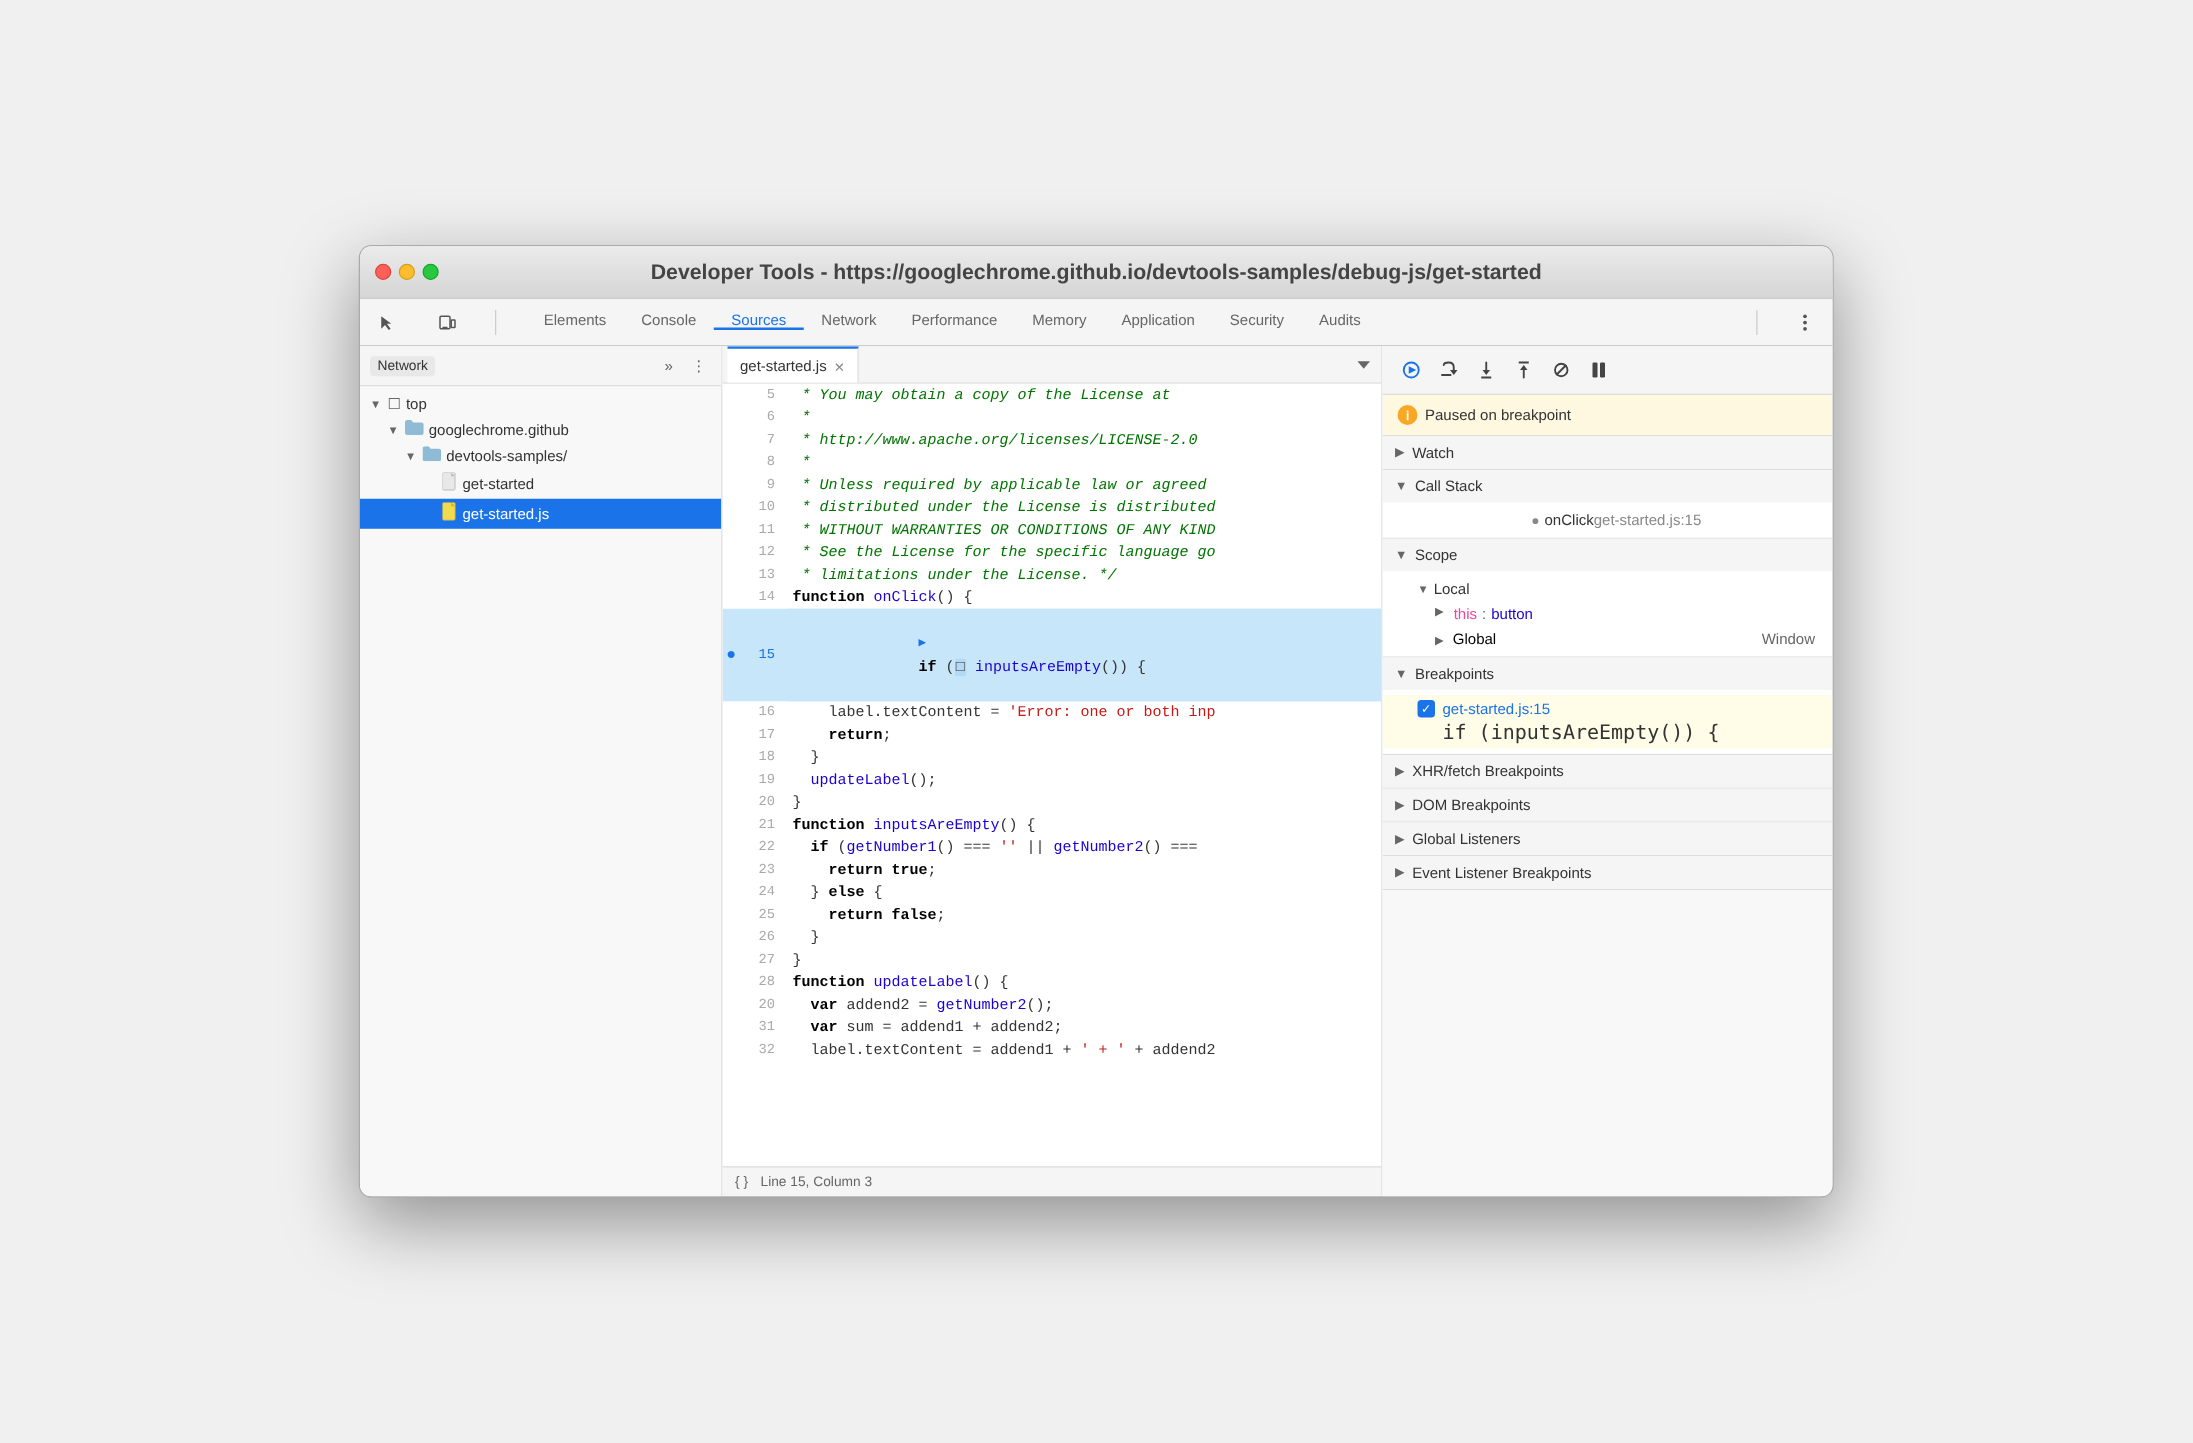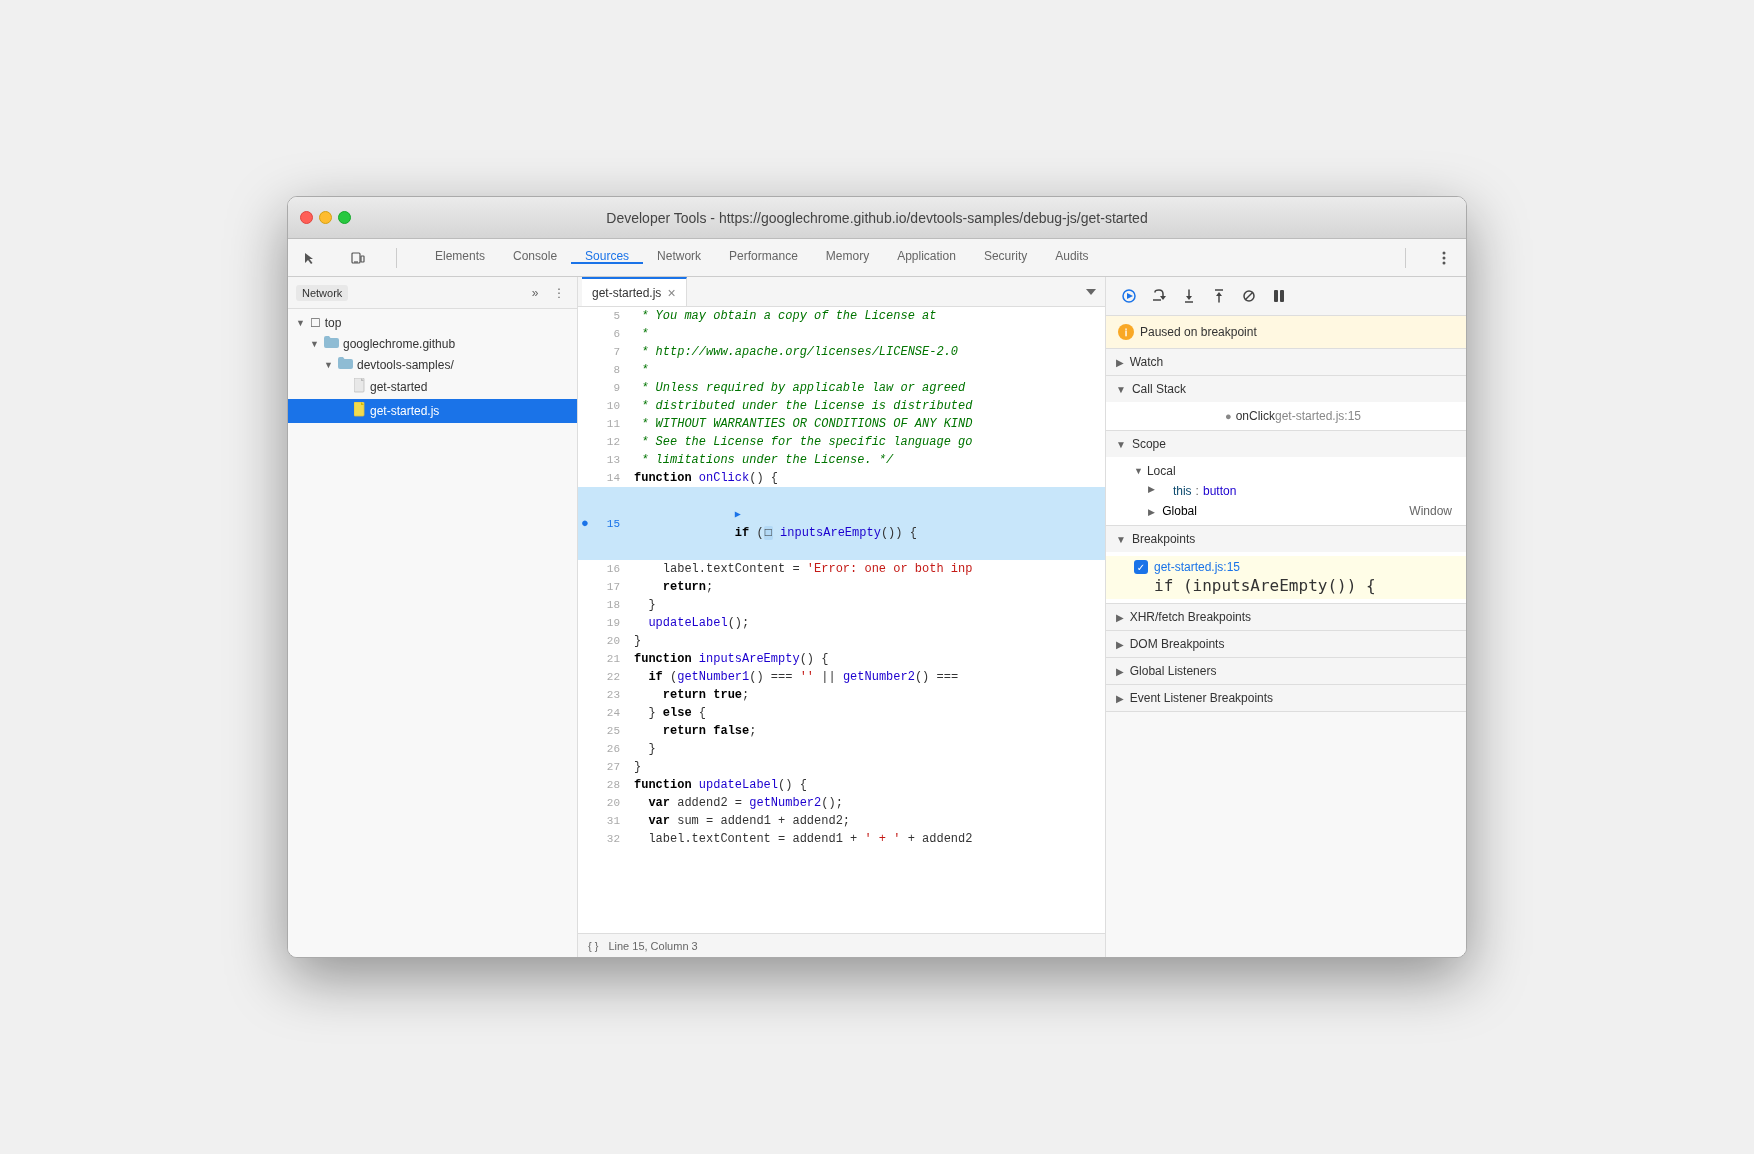--- a/index.html
+++ b/index.html
@@ -41,23 +41,23 @@
       border-radius: 50%;
       border: 1px solid rgba(0,0,0,0.2);
     }
     .tl-red { background: #ff5f57; border-color: #e0443e; }
     .tl-yellow { background: #febc2e; border-color: #d4a012; }
     .tl-green { background: #28c840; border-color: #14a829; }
     .titlebar-title {
       position: absolute;
       left: 50%;
       transform: translateX(-50%);
-      font-size: 14px;
+      font-size: 17px;
       color: #444;
-      font-weight: 400;
+      font-weight: 700;
       white-space: nowrap;
       text-align: center;
     }
     
     .toolbar {
       background: #f5f5f5;
       border-bottom: 1px solid #ccc;
       display: flex;
       align-items: center;
       height: 38px;
@@ -381,21 +381,21 @@
       cursor: pointer;
       display: flex;
       align-items: center;
     }
     .scope-value {
       padding: 3px 14px 3px 42px;
       font-size: 12px;
       display: flex;
       gap: 4px;
     }
-    .scope-key { color: #0c4a6e; margin-left: 10px; }
+    .scope-key { color: #ec4899; }
     .scope-val { color: #1c00cf; }
     .bp-item {
       padding: 4px 14px 4px 28px;
       font-size: 12px;
       display: flex;
       flex-direction: column;
       background: #fffde7;
     }
     .bp-item-top {
       display: flex;

